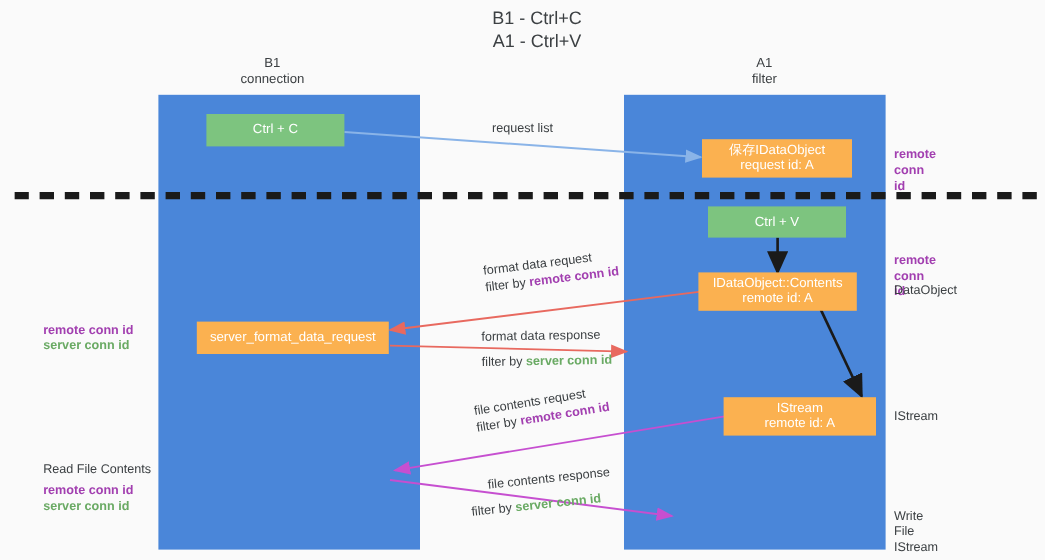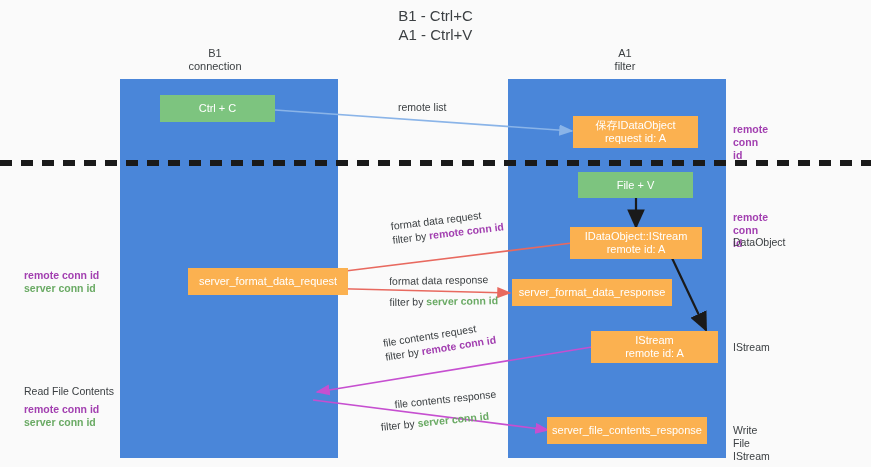--- a/index.html
+++ b/index.html
@@ -1,21 +1,21 @@
 <!DOCTYPE html>
 <html><head>
 <meta charset="utf-8">
 <style>
   html,body{margin:0;padding:0;background:#fafafa;}
   body{
     width:871px;height:467px;position:relative;overflow:hidden;
     font-family:"Liberation Sans","DejaVu Sans",sans-serif;
     background:#fafafa;color:#3c4043;
   }
-  .stage{position:absolute;left:0;top:0;width:734px;height:467px;}
+  .stage{position:absolute;left:12px;top:0;width:734px;height:467px;}
   svg.layer{position:absolute;left:0;top:0;width:871px;height:467px;pointer-events:none;}
 
   .title{
     position:absolute;left:0;top:6px;width:871px;text-align:center;
     font-size:15px;line-height:19px;color:#3c4043;white-space:pre-line;
   }
 
   .colhead{
     position:absolute;text-align:center;font-size:11px;line-height:13px;
     color:#3c4043;white-space:pre-line;
@@ -93,36 +93,34 @@
     <line x1="313" y1="400" x2="548" y2="430" stroke="#c64fd0" stroke-width="1.6" marker-end="url(#ah-magenta)"></line>
 
     <line x1="0" y1="163" x2="871" y2="163" stroke="#1a1a1a" stroke-width="6" stroke-dasharray="12 9"></line>
   </svg>
 
   <div class="node green" style="left:160px;top:95px;width:115px;height:27px;">Ctrl + C</div>
 
   <div class="node orange" style="left:573px;top:116px;width:125px;height:32px;">保存IDataObject
 request id: A</div>
 
-  <div class="node green" style="left:578px;top:172px;width:115px;height:26px;">File + V</div>
+  <div class="node green" style="left:578px;top:172px;width:115px;height:26px;">Ctrl + V</div>
 
-  <div class="node orange" style="left:570px;top:227px;width:132px;height:32px;">IDataObject::IStream
+  <div class="node orange" style="left:570px;top:227px;width:132px;height:32px;">IDataObject::Contents
 remote id: A</div>
 
-  <div class="node orange" style="left:152px;top:268px;width:160px;height:27px;margin-left:36px;">server_format_data_request</div>
+  <div class="node orange" style="left:152px;top:268px;width:160px;height:27px;">server_format_data_request</div>
 
-  <div class="node orange" style="left:512px;top:279px;width:160px;height:27px;">server_format_data_response</div>
 
   <div class="node orange" style="left:591px;top:331px;width:127px;height:32px;">IStream
 remote id: A</div>
 
 
-  <div class="node orange" style="left:547px;top:417px;width:160px;height:27px;">server_file_contents_response</div>
 
-  <div class="edgelabel" style="left:398px;top:100px;">remote list</div>
+  <div class="edgelabel" style="left:398px;top:100px;">request list</div>
 
   <div class="edgelabel" style="left:390px;top:219px;transform:rotate(-7deg);">
     <div>format data request</div>
     <div>
       <span>filter by </span><span class="hi-purple">remote conn id</span>
     </div>
   </div>
 
   <div class="edgelabel" style="left:389px;top:274px;transform:rotate(-1deg);">
     <div>format data response</div>

